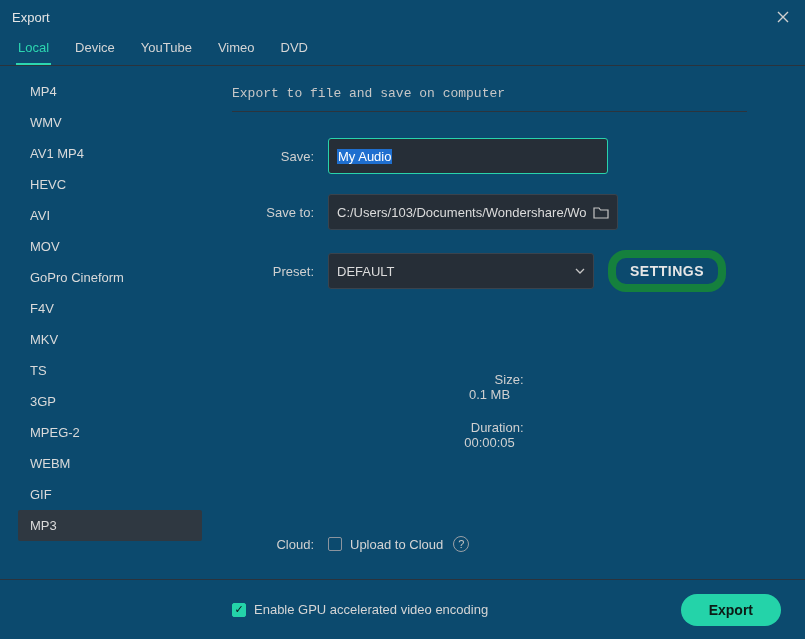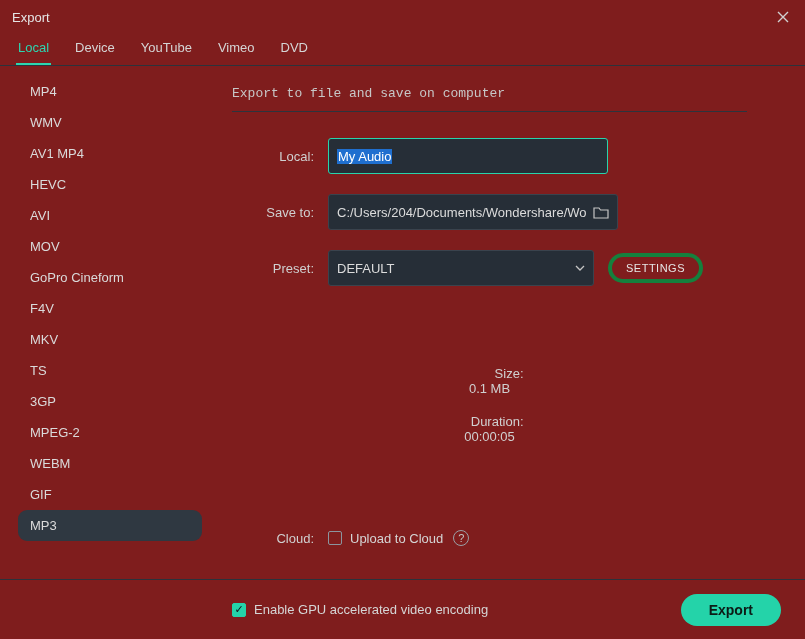--- a/index.html
+++ b/index.html
@@ -8,21 +8,21 @@
     font-family: -apple-system, BlinkMacSystemFont, "Segoe UI", Arial, sans-serif;
     font-size: 13px;
     color: #d5d5d5;
     width: 805px;
     height: 639px;
     overflow: hidden;
   }
   .window {
     width: 805px;
     height: 639px;
-    background: #7f1d1d;
+    background: #0c4a6e;
     display: flex;
     flex-direction: column;
   }
   .titlebar {
     height: 34px;
     display: flex;
     align-items: center;
     justify-content: space-between;
     padding: 0 12px;
     font-size: 13px;
@@ -68,21 +68,20 @@
   .fmt-item {
     padding: 8px 12px;
     color: #dadada;
     font-size: 13px;
     cursor: pointer;
     border-radius: 2px;
     margin-right: 0;
   }
   .fmt-item.selected {
     background: #2f3841;
-    border-radius: 9px;
   }
   .main {
     flex: 1;
     padding: 20px 58px 0 30px;
     position: relative;
   }
   .desc {
     color: #c7c7c7;
     font-size: 13px;
     padding-bottom: 10px;
@@ -128,26 +127,26 @@
   .path-text {
     white-space: nowrap;
     overflow: hidden;
     text-overflow: clip;
     flex: 1;
   }
   .folder-icon { flex: 0 0 auto; color: #c5c5c5; margin-left: 6px; }
   .chevron { flex:0 0 auto; color:#c5c5c5; margin-left:6px; }
   .settings-btn {
     margin-left: 14px;
-    border: 4px solid #15803d;
+    border: 8px solid #15803d;
     border-radius: 18px;
     padding: 5px 14px;
     color: #e6e6e6;
-    font-weight: 400;
-    font-size: 11px;
+    font-weight: 700;
+    font-size: 14px;
     letter-spacing: 0.5px;
     cursor: pointer;
   }
   .info-row {
     display:flex; align-items:center; margin-bottom:18px;flex-direction:column;
   }
   .info-label { width:96px; text-align:right; padding-right:14px; color:#d0d0d0; }
   .info-val { color:#d0d0d0; }
   .upload-row {
     display:flex; align-items:center; margin-top: 86px;
@@ -225,30 +224,30 @@
           <div class="fmt-item selected">MP3</div>
         </div>
     </div>
 
     <div class="main">
       <div class="desc">Export to file and save on computer</div>
 
       <div class="form">
 
         <div class="row">
-          <div class="label">Local:</div>
+          <div class="label">Save:</div>
           <div class="field focused">
             <span class="selected-text">My Audio</span>
           </div>
         </div>
 
         <div class="row">
           <div class="label">Save to:</div>
           <div class="field">
-            <span class="path-text">C:/Users/204/Documents/Wondershare/Wo</span>
+            <span class="path-text">C:/Users/103/Documents/Wondershare/Wo</span>
             <span class="folder-icon">
               <svg width="16" height="14" viewBox="0 0 16 14">
                   <path d="M1 3 h5 l1.5 2 H15 v8 H1 Z" fill="none" stroke="currentColor" stroke-width="1.2"></path>
                 </svg>
             </span>
           </div>
         </div>
 
         <div class="row">
           <div class="label">Preset:</div>

